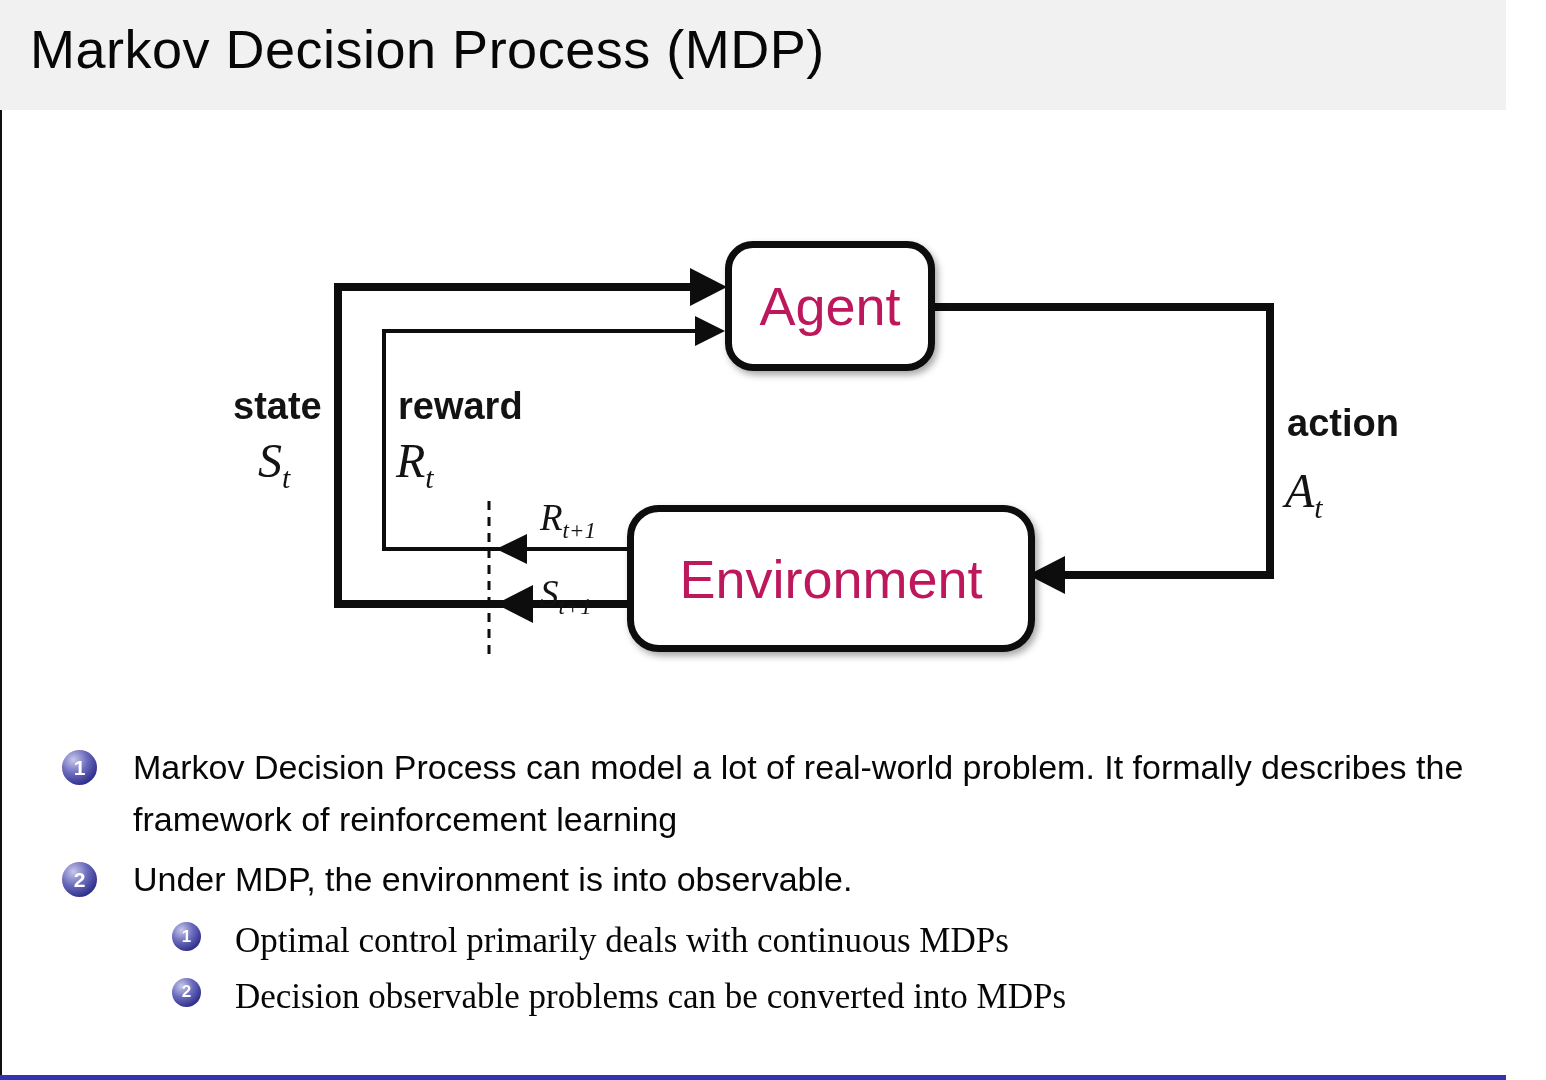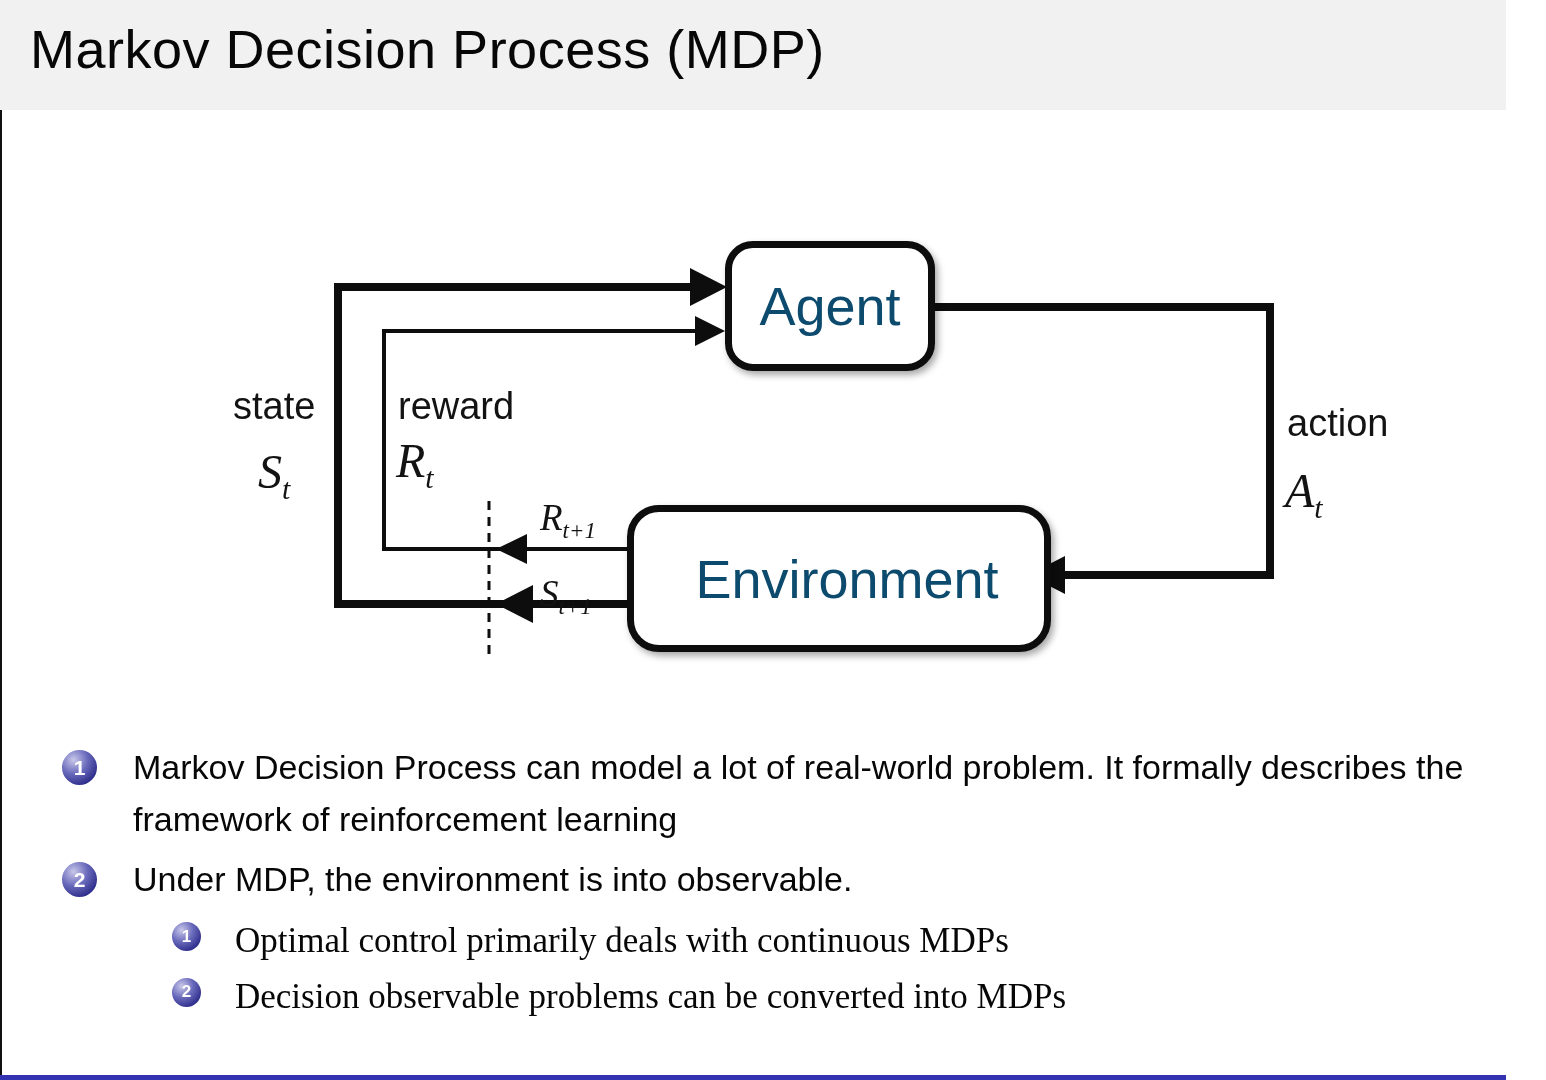--- a/index.html
+++ b/index.html
@@ -27,23 +27,23 @@
   }
   
   .diagram { position: absolute; left: 0; top: 0; width: 1546px; height: 1080px; }
   .diagram svg { position: absolute; left: 0; top: 0; pointer-events: none; }
   .node {
     position: absolute; background: #ffffff; border: 7px solid #0d0d0d;
     display: flex; align-items: center; justify-content: center;
     box-shadow: 3px 4px 7px rgba(0,0,0,0.35);
   }
   .node.agent  { left: 725px; top: 241px; width: 196px; height: 116px; border-radius: 28px; }
-  .node.env    { left: 627px; top: 505px; width: 394px; height: 133px; border-radius: 32px; padding-left: 16px; }
-  .node span   { font-size: 54px; color: #0c4a6e; }
-  .dlabel { position: absolute; font-size: 38px; color: #131313; }
+  .node.env    { left: 627px; top: 505px; width: 394px; height: 133px; border-radius: 32px; }
+  .node span   { font-size: 54px; color: #be185d; }
+  .dlabel { position: absolute; font-size: 38px; color: #131313; font-weight: bold; }
   .math   { position: absolute; font-family: "Liberation Serif", serif; font-style: italic; color: #131313; }
   .math sub { font-size: 62%; font-style: italic; }
   .math.big   { font-size: 48px; }
   .math.small { font-size: 37px; }
   
   .bullets { position: absolute; left: 62px; top: 742px; width: 1430px; }
   .bullet-row { display: flex; align-items: flex-start; }
   .bullet-row.l1 { margin-bottom: 9px; }
   .ball {
     flex: 0 0 auto; border-radius: 50%;
@@ -93,21 +93,21 @@
 
     <div class="node agent">
       <span>Agent</span>
     </div>
 
     <div class="node env">
       <span>Environment</span>
     </div>
 
     <div class="dlabel" style="left:233px; top:385px;">state</div>
-    <div class="math big" style="left:258px; top:444px;"><span>S</span><sub>t</sub></div>
+    <div class="math big" style="left:258px; top:433px;"><span>S</span><sub>t</sub></div>
 
     <div class="dlabel" style="left:398px; top:385px;">reward</div>
     <div class="math big" style="left:396px; top:433px;"><span>R</span><sub>t</sub></div>
 
     <div class="math small" style="left:540px; top:496px;"><span>R</span><sub>t+1</sub></div>
     <div class="math small" style="left:540px; top:572px;text-align:center;"><span>S</span><sub>t+1</sub></div>
 
     <div class="dlabel" style="left:1287px; top:402px;">action</div>
     <div class="math big" style="left:1285px; top:463px;"><span>A</span><sub>t</sub></div>
 

